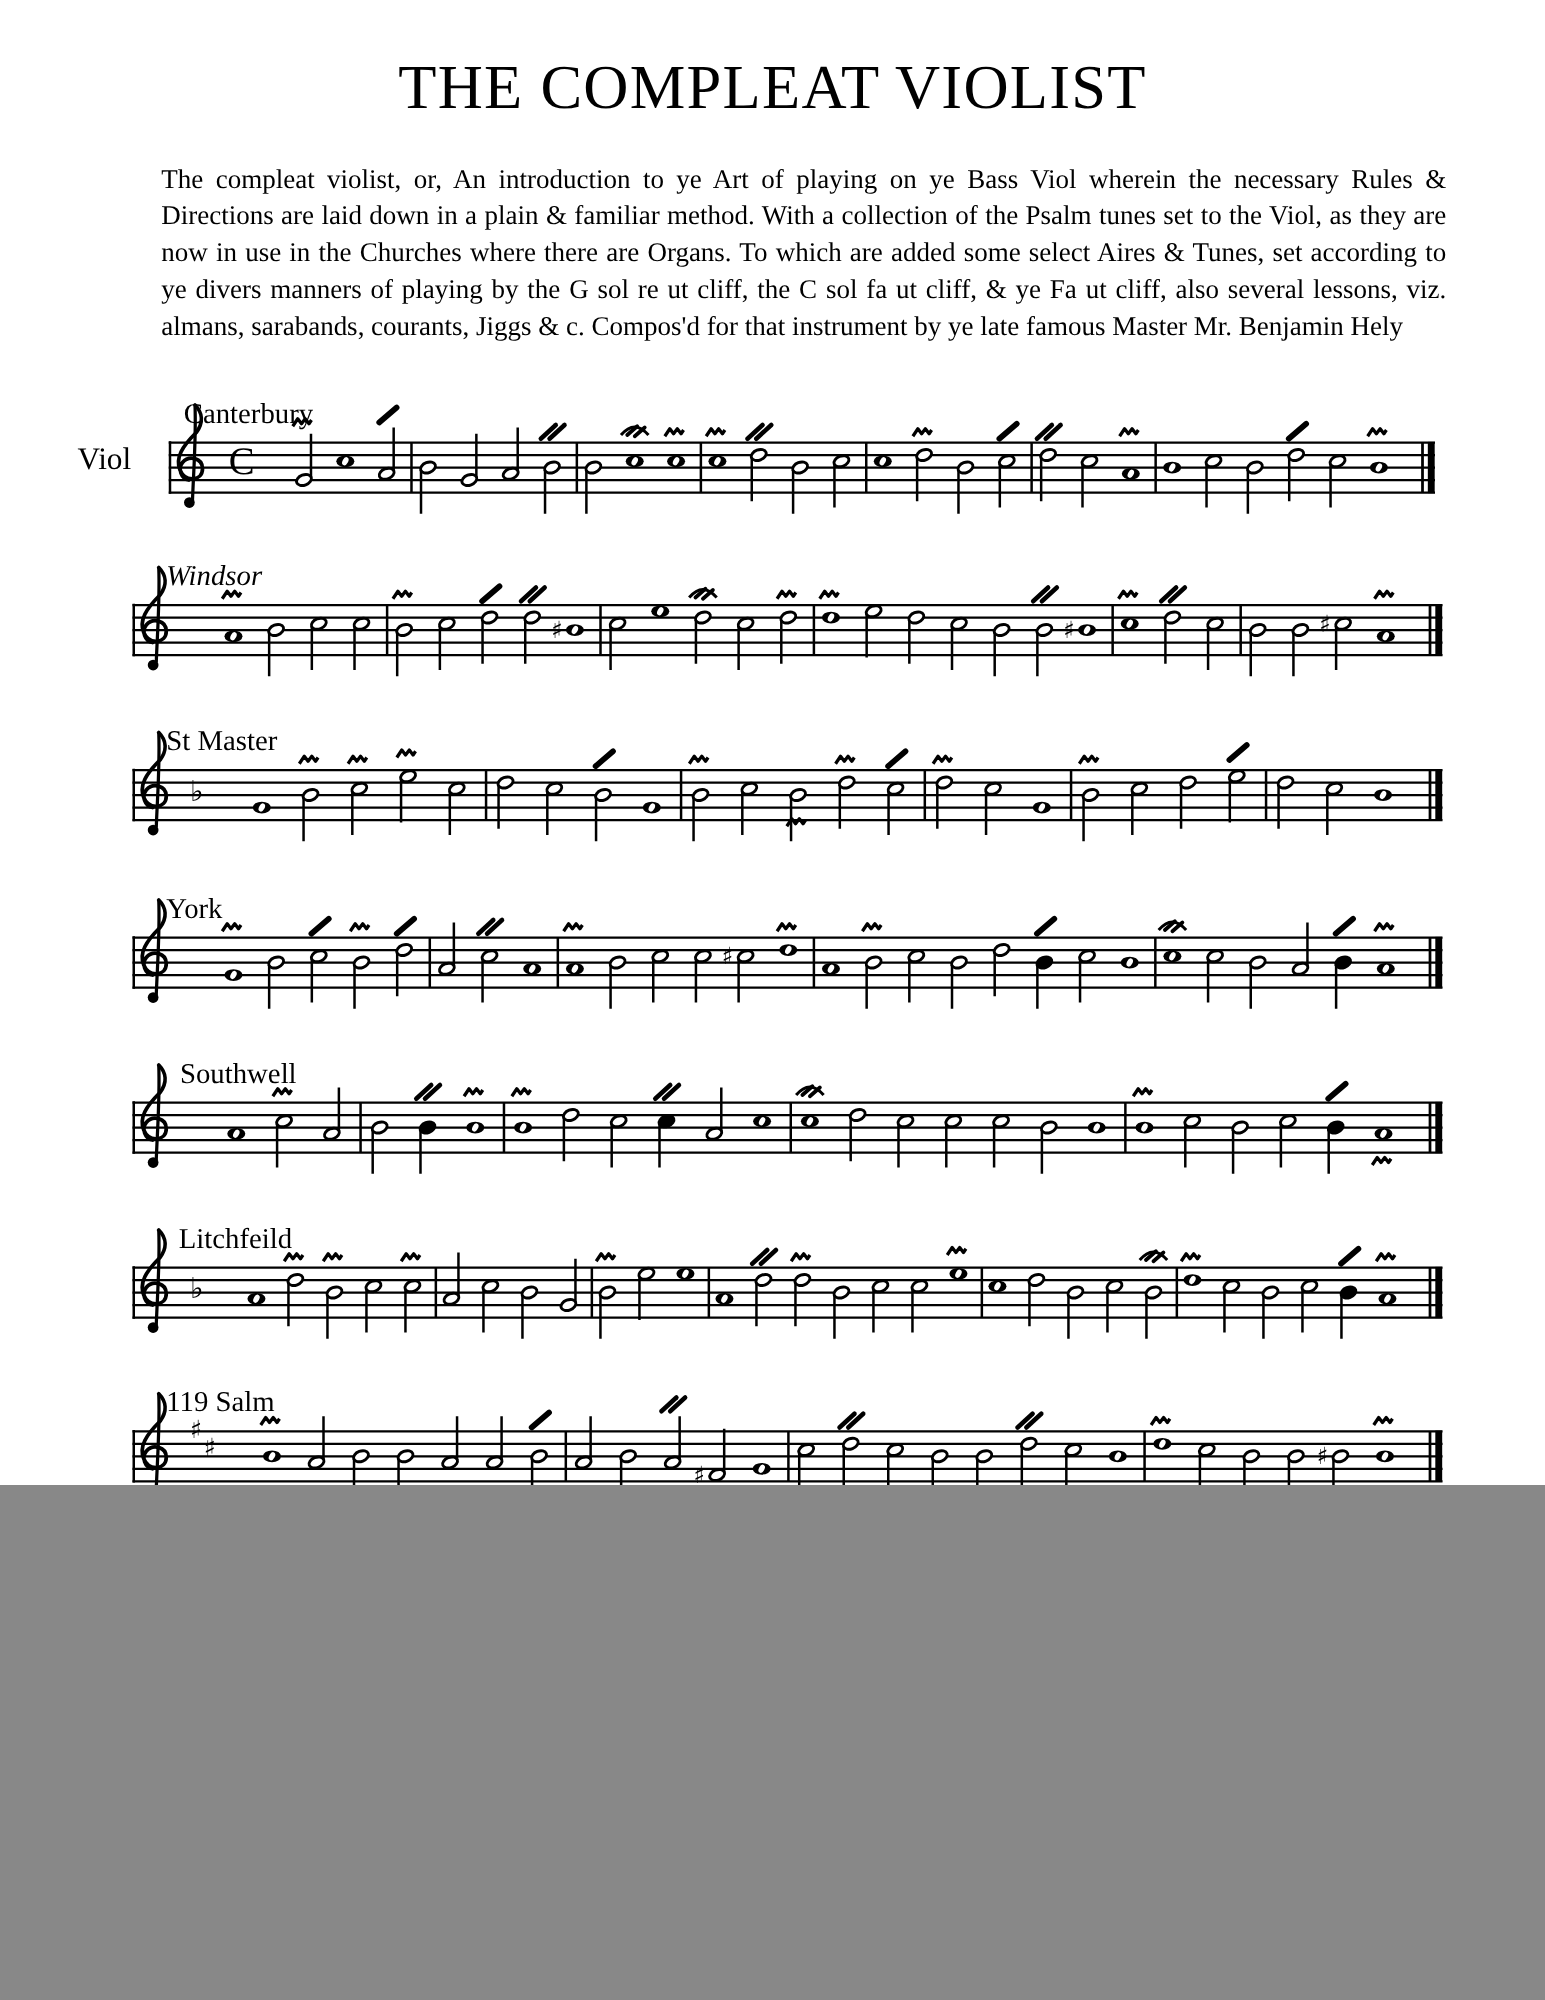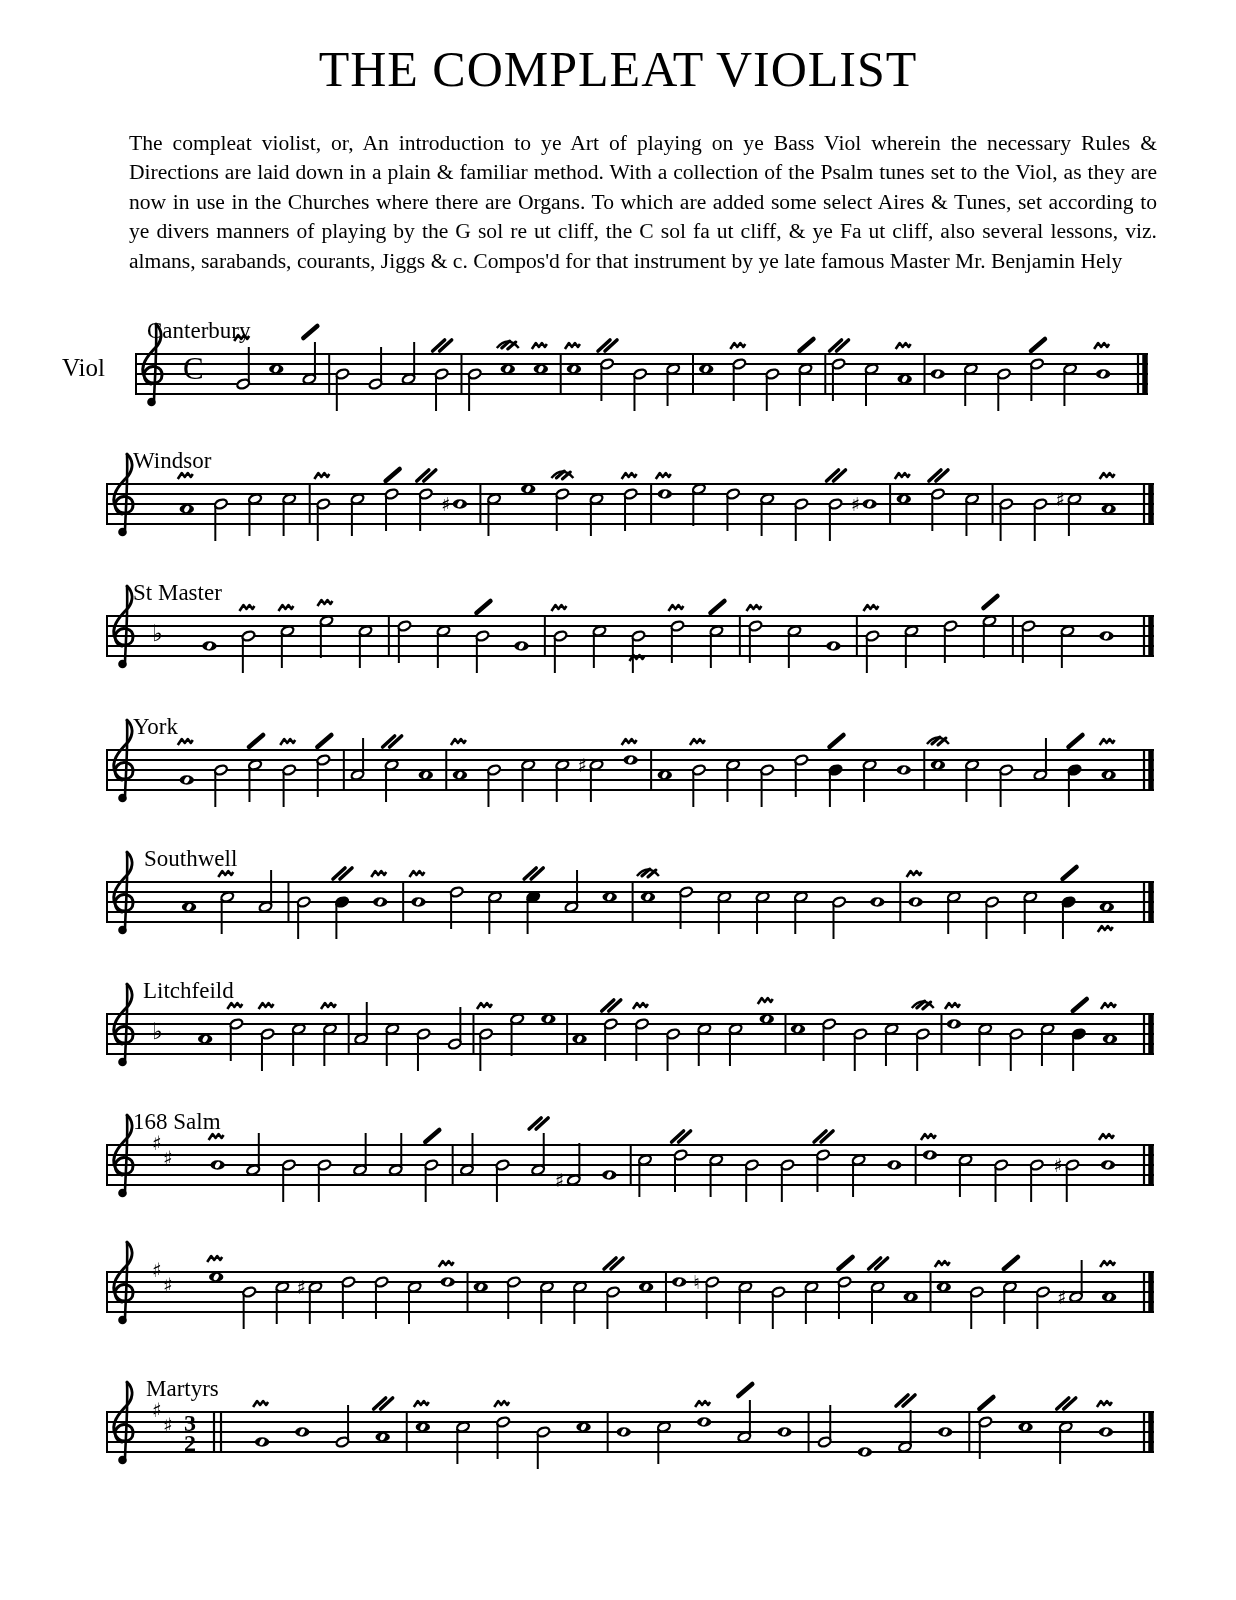--- a/index.html
+++ b/index.html
@@ -1,16 +1,16 @@
 <!DOCTYPE html>
 <html><head>
 <meta charset="utf-8">
 <style>
   html,body{margin:0;padding:0;background:#888;}
-  .page{position:relative;width:1236px;height:1600px;background:#ffffff;
+  .page{position:relative;width:1236px;height:1188px;background:#ffffff;
         font-family:"Liberation Serif",serif;color:#000;overflow:hidden;}
   .title{position:absolute;top:40px;left:0;width:100%;margin:0;text-align:center;
          font-size:50px;font-weight:normal;letter-spacing:1px;}
   .intro{position:absolute;top:113px;left:113px;width:1028px;margin:16px;
          font-size:21.6px;line-height:29.4px;text-align:justify;}
   .part-label{position:absolute;left:62px;top:354px;font-size:25px;}
   .tune-label{position:absolute;font-size:23px;white-space:nowrap;}
   .footer{position:absolute;top:1496px;left:0;width:100%;text-align:center;font-size:20px;}
   .sys{position:absolute;}
   svg{display:block;overflow:visible;}
@@ -194,21 +194,21 @@
           <line x1="326.47962962962964" y1="60" x2="326.47962962962964" y2="100" stroke="#000000" stroke-width="2"></line>
           <line x1="425.7018518518519" y1="60" x2="425.7018518518519" y2="100" stroke="#000000" stroke-width="2"></line>
           <line x1="557.9981481481482" y1="60" x2="557.9981481481482" y2="100" stroke="#000000" stroke-width="2"></line>
           <line x1="690.2944444444445" y1="60" x2="690.2944444444445" y2="100" stroke="#000000" stroke-width="2"></line>
           <line x1="789.5166666666668" y1="60" x2="789.5166666666668" y2="100" stroke="#000000" stroke-width="2"></line>
           <line x1="1003" y1="60" x2="1003" y2="100" stroke="#000000" stroke-width="2.2"></line>
           <line x1="1010" y1="59.5" x2="1010" y2="100.5" stroke="#000000" stroke-width="5.5"></line>
         </svg>
       </div>
       <div class="sys" style="left: 106px; top: 424px;">
-        <div class="tune-label" style="left: 27px; top: 24px; position: absolute;">Windsor</div>
+        <div class="tune-label" style="left: 27px; top: 24px; position: absolute; font-style: italic;">Windsor</div>
         <svg width="1068" height="170">
           <line x1="0" y1="60" x2="1048" y2="60" stroke="#000000" stroke-width="1.8"></line>
           <line x1="0" y1="70" x2="1048" y2="70" stroke="#000000" stroke-width="1.8"></line>
           <line x1="0" y1="80" x2="1048" y2="80" stroke="#000000" stroke-width="1.8"></line>
           <line x1="0" y1="90" x2="1048" y2="90" stroke="#000000" stroke-width="1.8"></line>
           <line x1="0" y1="100" x2="1048" y2="100" stroke="#000000" stroke-width="1.8"></line>
           <line x1="1" y1="59" x2="1" y2="101" stroke="#000000" stroke-width="2"></line>
           <g>
             <path d="M21,30 C27,36 28,44 22,52 C11,63 5,72 9,82 C13,92 27,91 27,81 C27,72 16,70 11,76 C7,81 10,89 16,90" stroke="#000000" stroke-width="3" fill="none" stroke-linecap="round"></path>
             <path d="M21,30 C22,55 20,80 19,106" stroke="#000000" stroke-width="2.6" fill="none"></path>
@@ -1034,21 +1034,21 @@
           <line x1="242.68" y1="60" x2="242.68" y2="100" stroke="#000000" stroke-width="2"></line>
           <line x1="367.48" y1="60" x2="367.48" y2="100" stroke="#000000" stroke-width="2"></line>
           <line x1="461.08000000000004" y1="60" x2="461.08000000000004" y2="100" stroke="#000000" stroke-width="2"></line>
           <line x1="679.48" y1="60" x2="679.48" y2="100" stroke="#000000" stroke-width="2"></line>
           <line x1="835.48" y1="60" x2="835.48" y2="100" stroke="#000000" stroke-width="2"></line>
           <line x1="1038" y1="60" x2="1038" y2="100" stroke="#000000" stroke-width="2.2"></line>
           <line x1="1045" y1="59.5" x2="1045" y2="100.5" stroke="#000000" stroke-width="5.5"></line>
         </svg>
       </div>
       <div class="sys" style="left: 106px; top: 1085px;">
-        <div class="tune-label" style="left: 27px; top: 24px; position: absolute;">168 Salm</div>
+        <div class="tune-label" style="left: 27px; top: 24px; position: absolute;">119 Salm</div>
         <svg width="1068" height="170">
           <line x1="0" y1="60" x2="1048" y2="60" stroke="#000000" stroke-width="1.8"></line>
           <line x1="0" y1="70" x2="1048" y2="70" stroke="#000000" stroke-width="1.8"></line>
           <line x1="0" y1="80" x2="1048" y2="80" stroke="#000000" stroke-width="1.8"></line>
           <line x1="0" y1="90" x2="1048" y2="90" stroke="#000000" stroke-width="1.8"></line>
           <line x1="0" y1="100" x2="1048" y2="100" stroke="#000000" stroke-width="1.8"></line>
           <line x1="1" y1="59" x2="1" y2="101" stroke="#000000" stroke-width="2"></line>
           <g>
             <path d="M21,30 C27,36 28,44 22,52 C11,63 5,72 9,82 C13,92 27,91 27,81 C27,72 16,70 11,76 C7,81 10,89 16,90" stroke="#000000" stroke-width="3" fill="none" stroke-linecap="round"></path>
             <path d="M21,30 C22,55 20,80 19,106" stroke="#000000" stroke-width="2.6" fill="none"></path>

